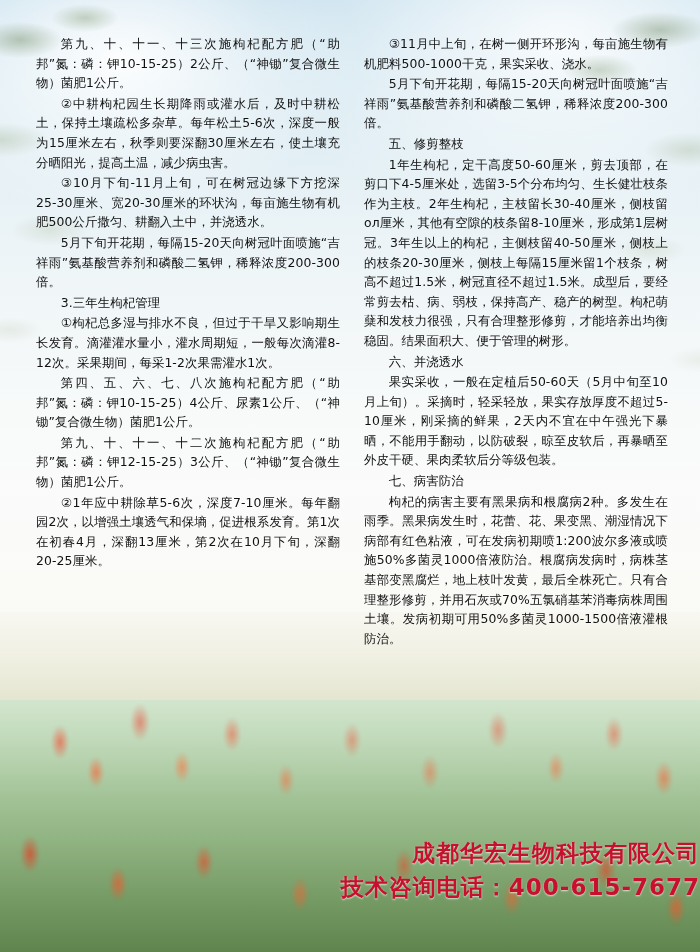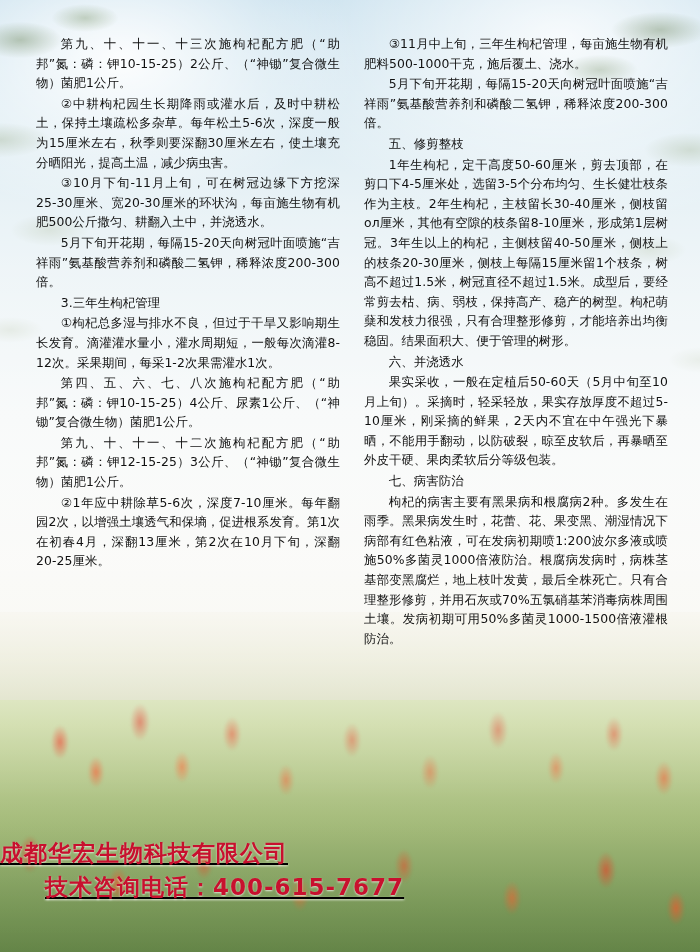--- a/index.html
+++ b/index.html
@@ -11,21 +11,21 @@
     height: 952px;
     font-family: "DejaVu Sans", "Liberation Sans", sans-serif;
     background: #ffffff;
     overflow: hidden;
   }
   .page {
     position: relative;
     width: 700px;
     height: 952px;
     overflow: hidden;
-    background: #bef264;
+    background: #5eead4;
   }
 
   
   .bg-sky {
     position: absolute;
     left: 0; top: 0; right: 0;
     height: 700px;
     background:
       radial-gradient(ellipse 340px 220px at 120px 60px, rgba(255,255,255,0.95) 0%, rgba(255,255,255,0.0) 70%),
       radial-gradient(ellipse 420px 260px at 560px 40px, rgba(255,255,255,0.85) 0%, rgba(255,255,255,0.0) 72%),
@@ -121,22 +121,21 @@
     text-align: justify;
     text-indent: 2em;
     letter-spacing: 0.1px;
   }
 
   
   .footer {
     position: absolute;
     left: 0; right: 0;
     top: 836px;
-    text-align: left;
-    text-decoration: underline;
+    text-align: right;
   }
   .footer .company {
     font-size: 23px;
     font-weight: bold;
     color: #c8102e;
     letter-spacing: 1px;
     line-height: 34px;
     text-shadow: 0 1px 2px rgba(255,255,255,0.7);
   }
   .footer .phone {
@@ -170,21 +169,21 @@
         <p>③10月下旬-11月上旬，可在树冠边缘下方挖深25-30厘米、宽20-30厘米的环状沟，每亩施生物有机肥500公斤撒匀、耕翻入土中，并浇透水。</p>
         <p>5月下旬开花期，每隔15-20天向树冠叶面喷施“吉祥雨”氨基酸营养剂和磷酸二氢钾，稀释浓度200-300倍。</p>
         <p>3.三年生枸杞管理</p>
         <p>①枸杞总多湿与排水不良，但过于干旱又影响期生长发育。滴灌灌水量小，灌水周期短，一般每次滴灌8-12次。采果期间，每采1-2次果需灌水1次。</p>
         <p>第四、五、六、七、八次施枸杞配方肥（“助邦”氮：磷：钾10-15-25）4公斤、尿素1公斤、（“神锄”复合微生物）菌肥1公斤。</p>
         <p>第九、十、十一、十二次施枸杞配方肥（“助邦”氮：磷：钾12-15-25）3公斤、（“神锄”复合微生物）菌肥1公斤。</p>
         <p>②1年应中耕除草5-6次，深度7-10厘米。每年翻园2次，以增强土壤透气和保墒，促进根系发育。第1次在初春4月，深翻13厘米，第2次在10月下旬，深翻20-25厘米。</p>
       </div>
 
       <div class="col">
-        <p>③11月中上旬，三年生枸杞管理，每亩施生物有机肥料500-1000干克，施后覆土、浇水。</p>
+        <p>③11月中上旬，在树一侧开环形沟，每亩施生物有机肥料500-1000干克，果实采收、浇水。</p>
         <p>5月下旬开花期，每隔15-20天向树冠叶面喷施“吉祥雨”氨基酸营养剂和磷酸二氢钾，稀释浓度200-300倍。</p>
         <p>五、修剪整枝</p>
         <p>1年生枸杞，定干高度50-60厘米，剪去顶部，在剪口下4-5厘米处，选留3-5个分布均匀、生长健壮枝条作为主枝。2年生枸杞，主枝留长30-40厘米，侧枝留ол厘米，其他有空隙的枝条留8-10厘米，形成第1层树冠。3年生以上的枸杞，主侧枝留40-50厘米，侧枝上的枝条20-30厘米，侧枝上每隔15厘米留1个枝条，树高不超过1.5米，树冠直径不超过1.5米。成型后，要经常剪去枯、病、弱枝，保持高产、稳产的树型。枸杞萌蘖和发枝力很强，只有合理整形修剪，才能培养出均衡稳固。结果面积大、便于管理的树形。</p>
         <p>六、并浇透水</p>
         <p>果实采收，一般在定植后50-60天（5月中旬至10月上旬）。采摘时，轻采轻放，果实存放厚度不超过5-10厘米，刚采摘的鲜果，2天内不宜在中午强光下暴晒，不能用手翻动，以防破裂，晾至皮软后，再暴晒至外皮干硬、果肉柔软后分等级包装。</p>
         <p>七、病害防治</p>
         <p>枸杞的病害主要有黑果病和根腐病2种。多发生在雨季。黑果病发生时，花蕾、花、果变黑、潮湿情况下病部有红色粘液，可在发病初期喷1:200波尔多液或喷施50%多菌灵1000倍液防治。根腐病发病时，病株茎基部变黑腐烂，地上枝叶发黄，最后全株死亡。只有合理整形修剪，并用石灰或70%五氯硝基苯消毒病株周围土壤。发病初期可用50%多菌灵1000-1500倍液灌根防治。</p>
       </div>
 
     </div>

